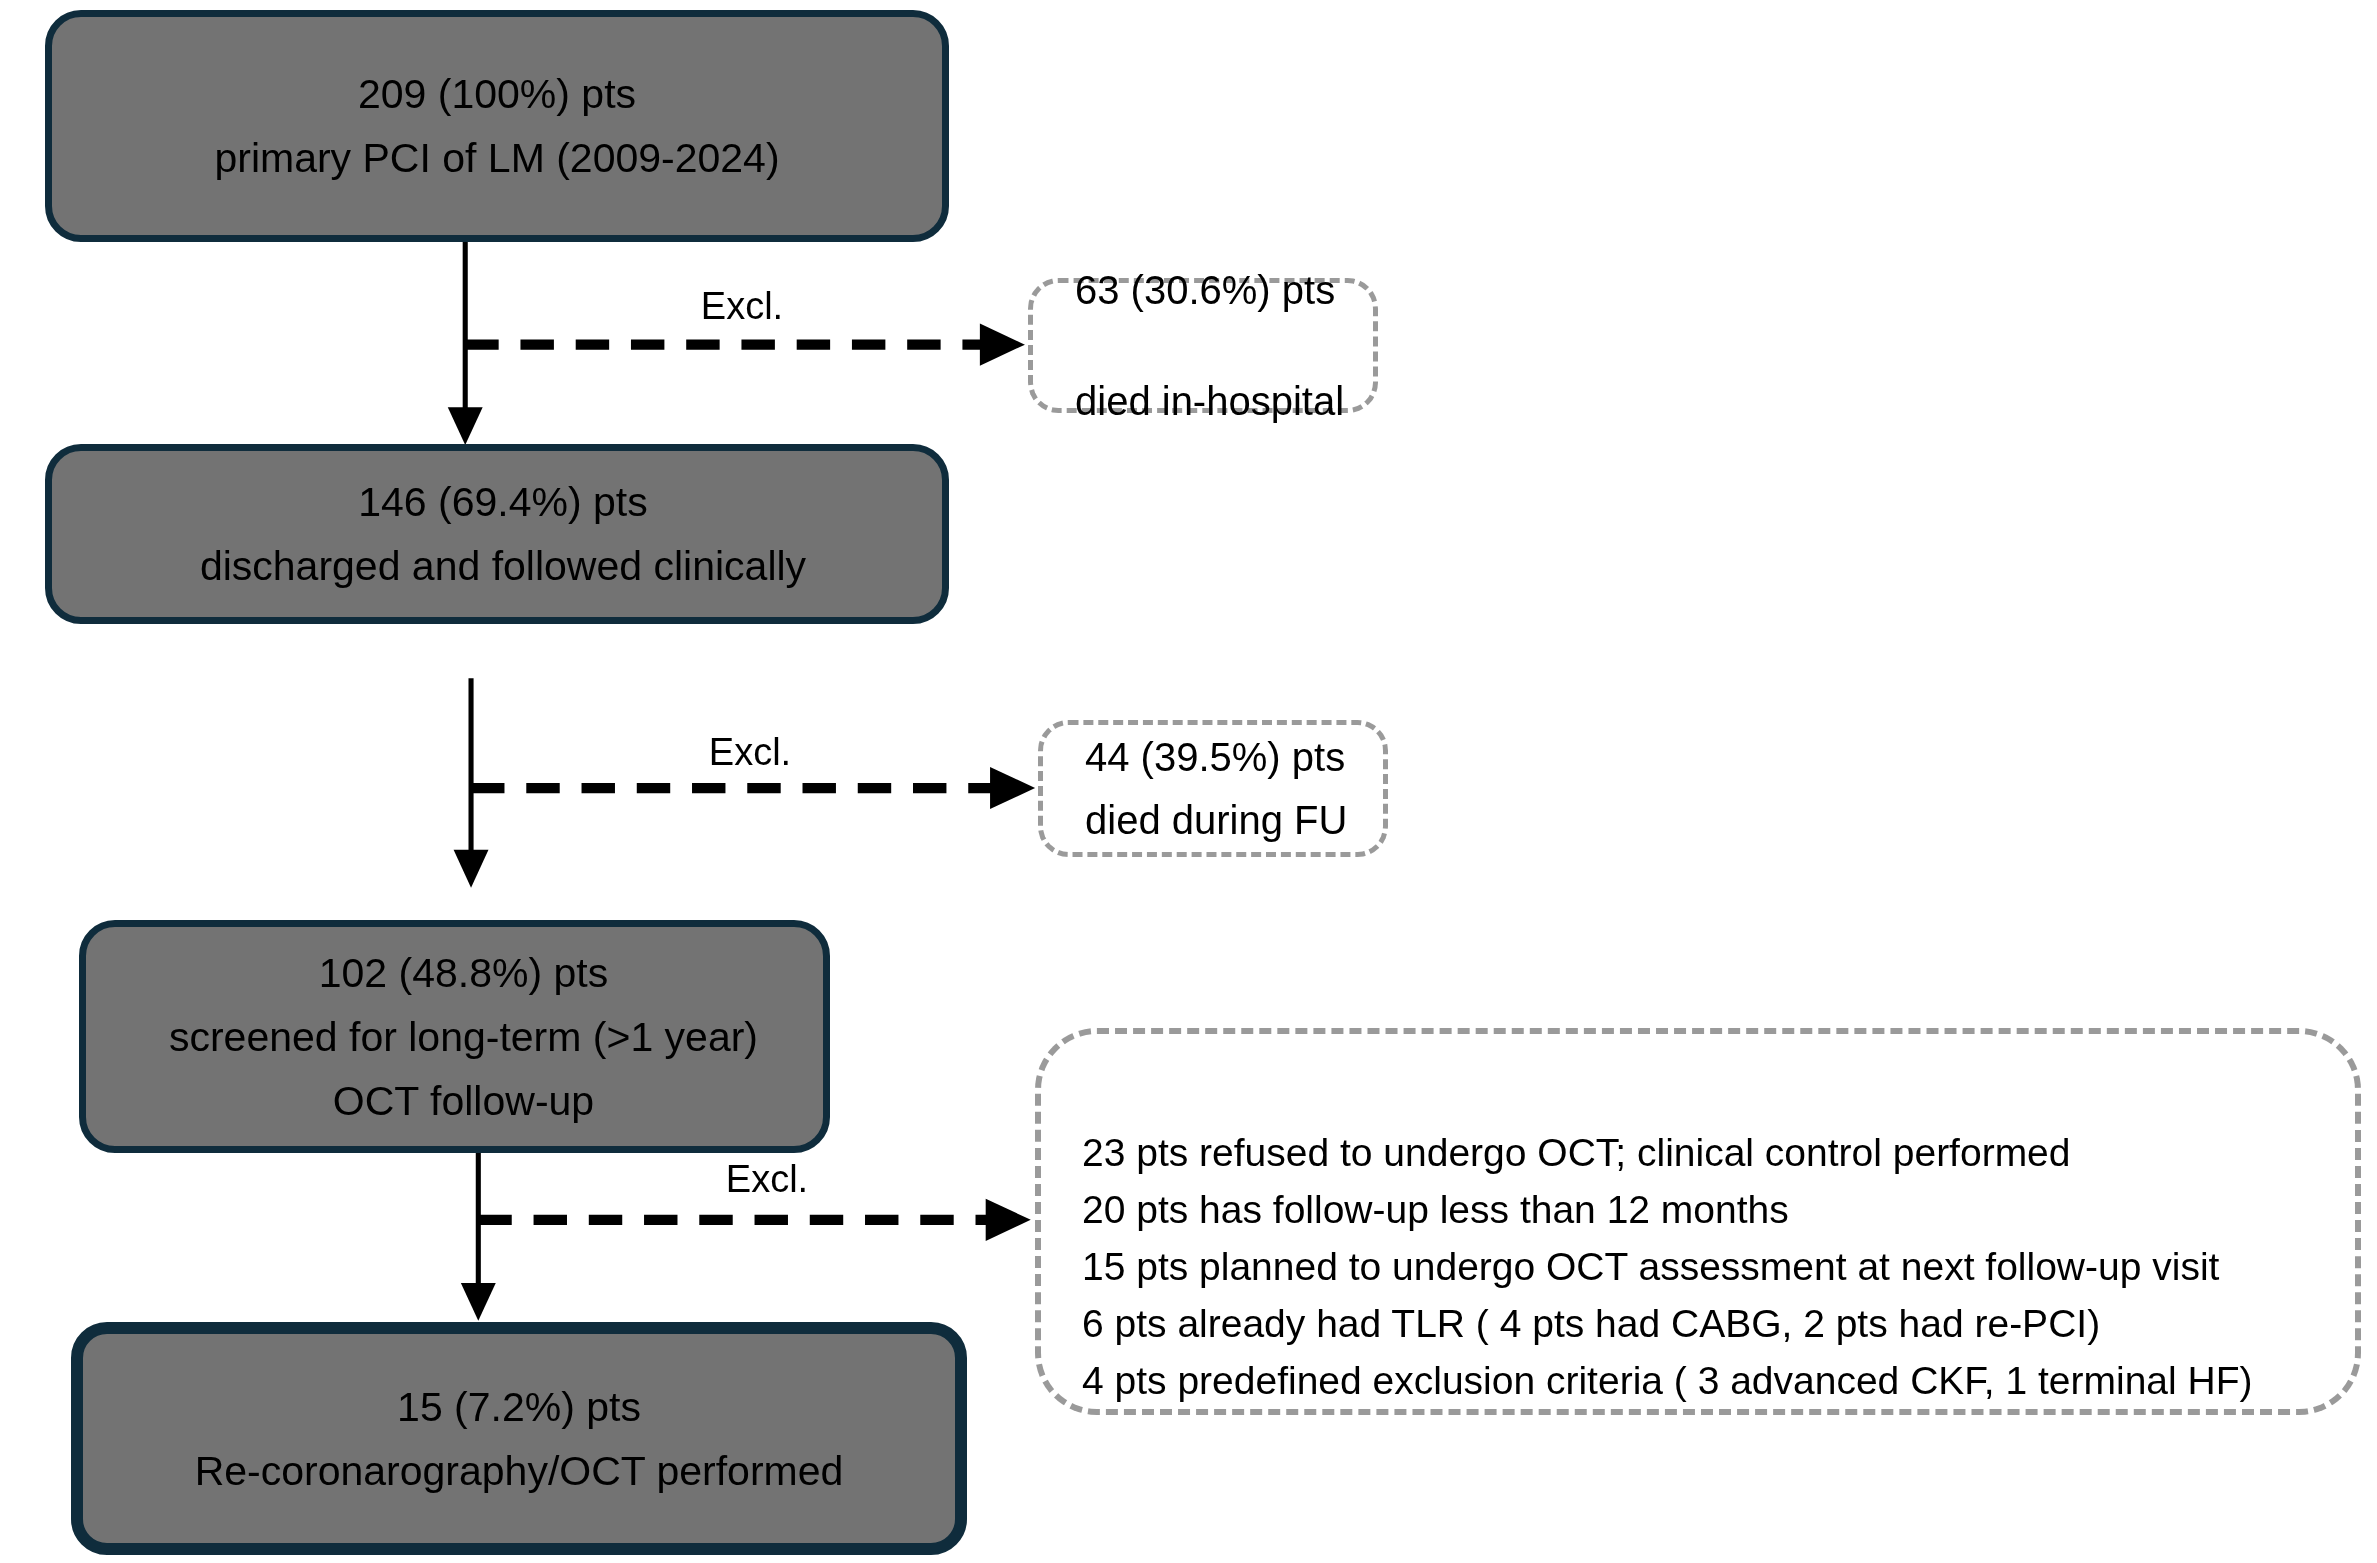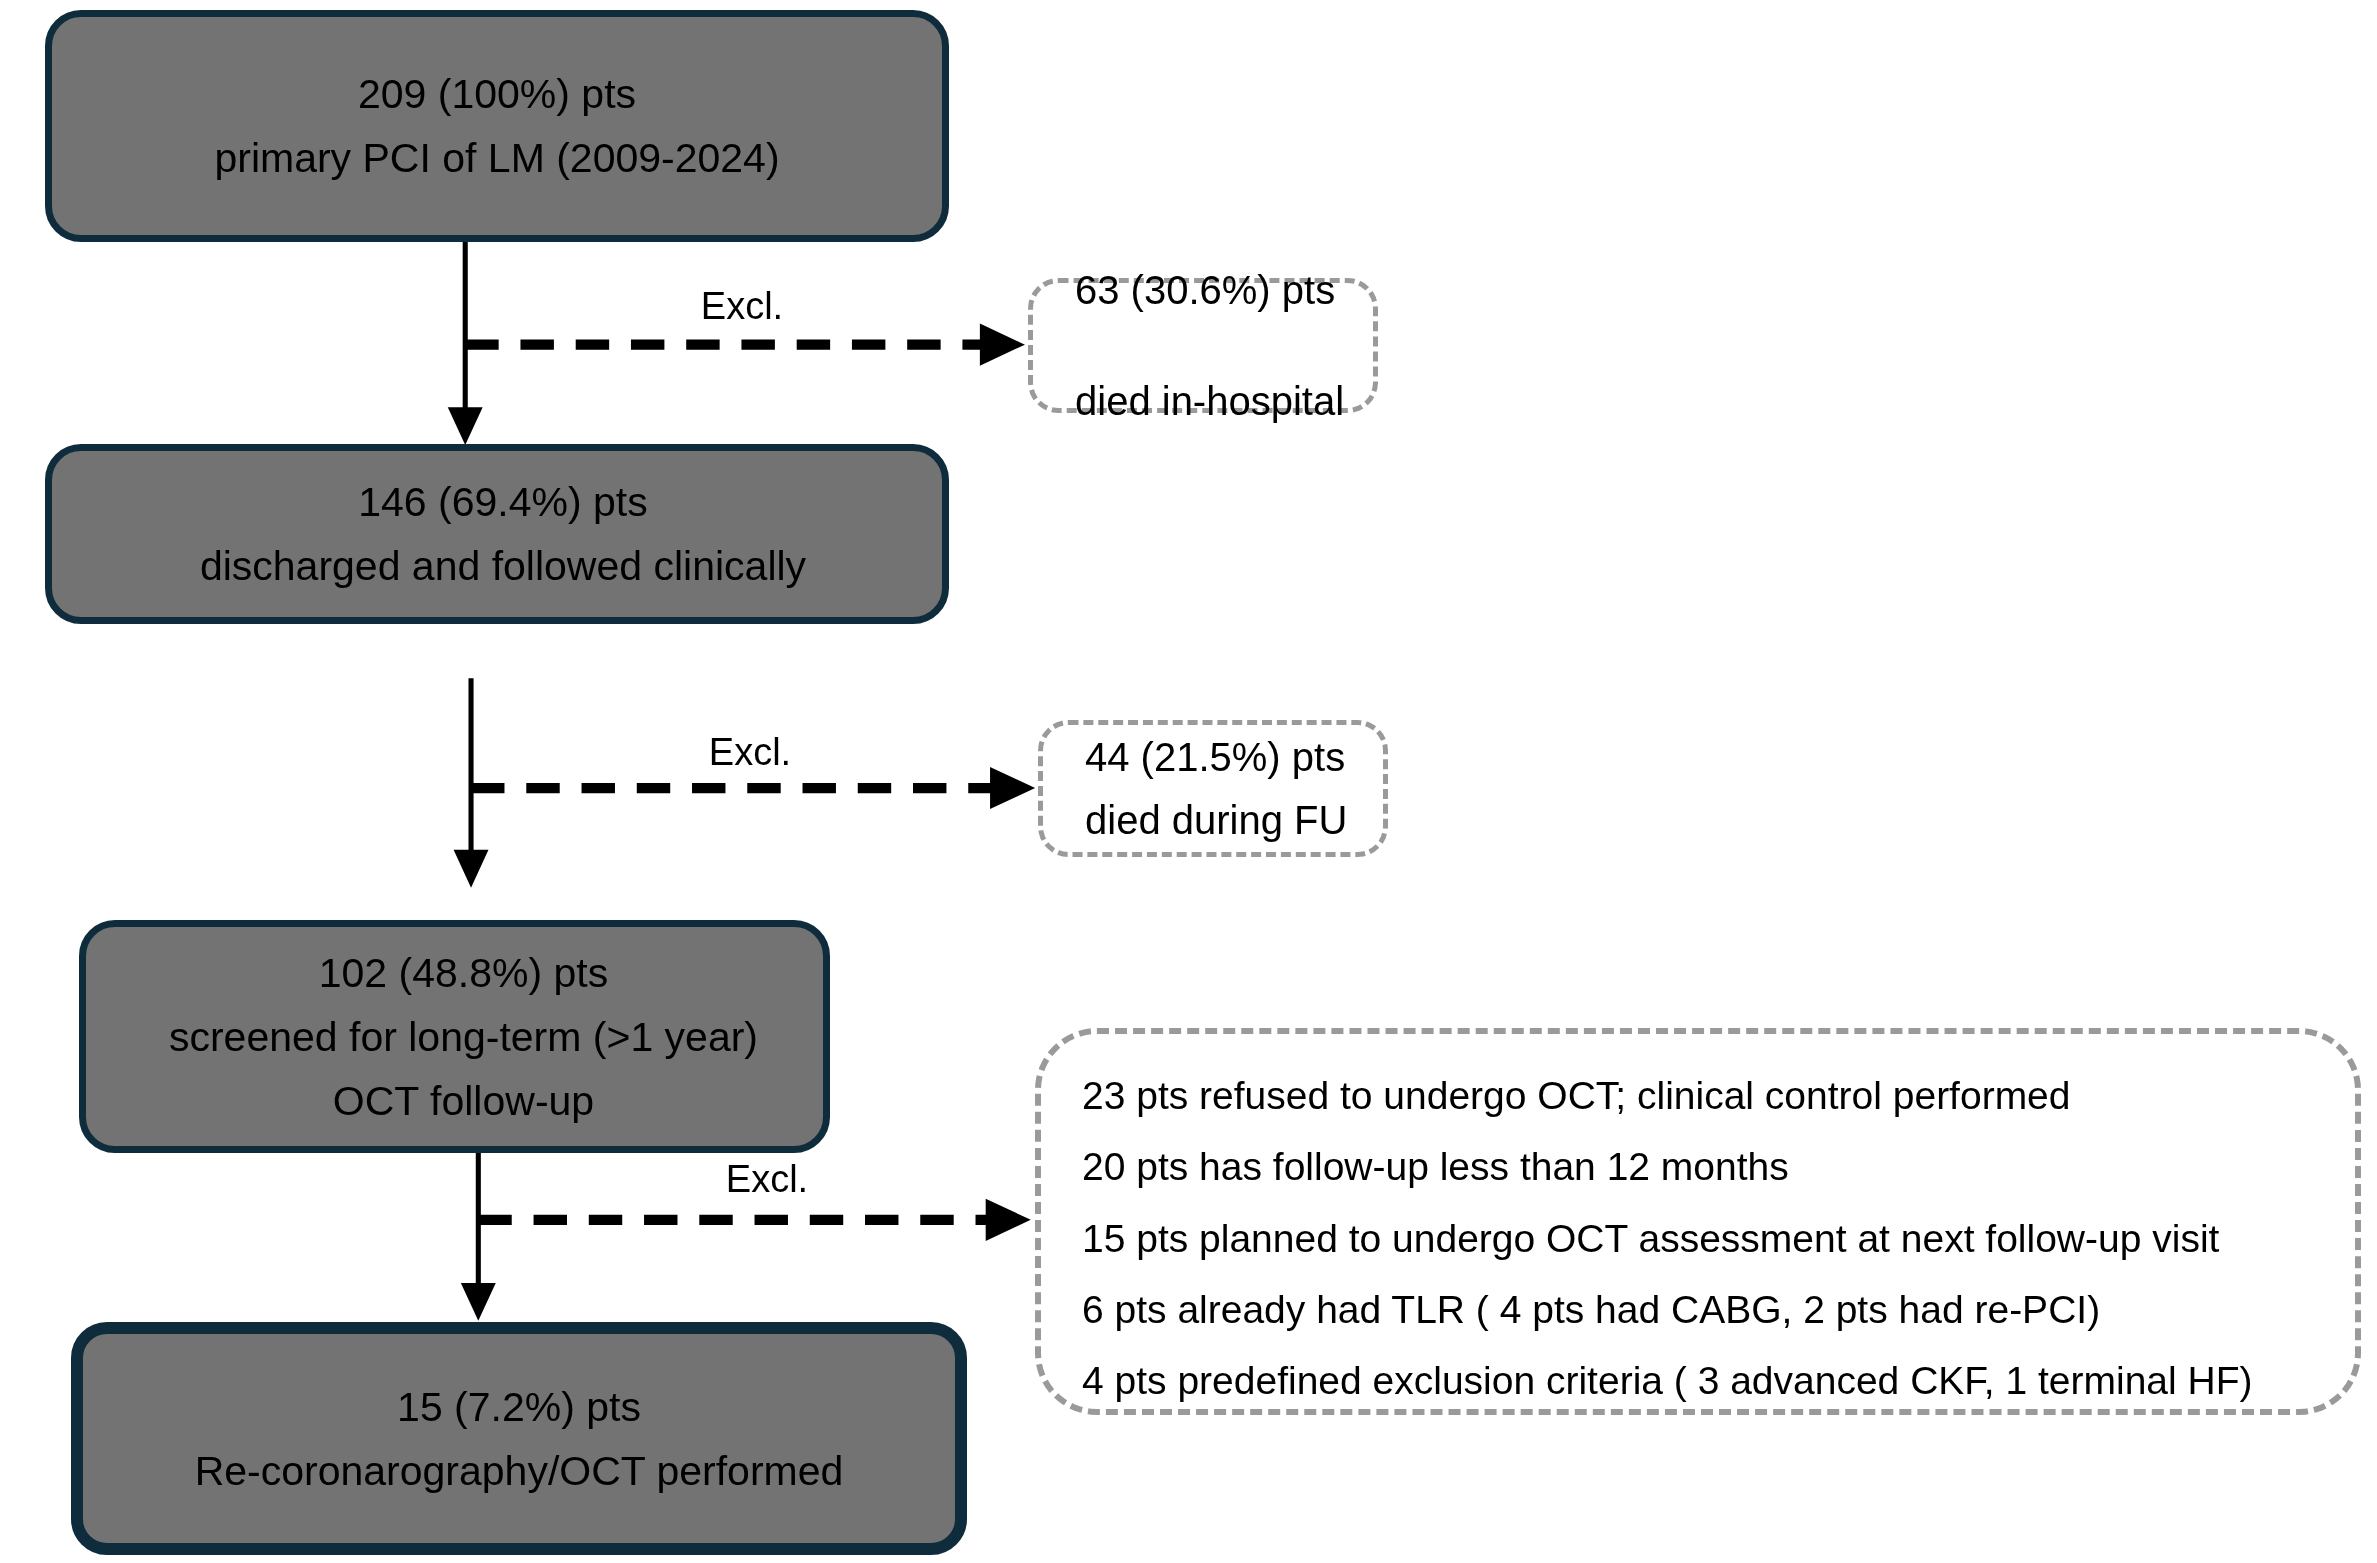--- a/index.html
+++ b/index.html
@@ -78,21 +78,21 @@
     font-size: 40px;
     line-height: 63px;
     padding-left: 42px;
   }
   .db1 { left: 1028px; top: 278px;  width: 350px;  height: 135px; gap: 48px; }
   .db2 { left: 1038px; top: 720px;  width: 350px;  height: 137px; }
   .db3 {
     left: 1035px; top: 1028px; width: 1326px; height: 387px;
     border-width: 6.5px;
     border-radius: 62px;
-    justify-content: space-between;
+    justify-content: flex-end;
     padding-top: 33px;
     padding-left: 41px;
     font-size: 39px;
     line-height: 57px;
   }
   .line { white-space: nowrap; }
 </style>
 </head>
 <body>
 
@@ -138,21 +138,21 @@
   </div>
 
   <div class="main-box mb2">
     <div class="line">146 (69.4%) pts</div>
     <div class="line">discharged and followed clinically</div>
   </div>
 
   <div class="excl-label e2">Excl.</div>
 
   <div class="dash-box db2">
-    <div class="line">44 (21.5%) pts</div>
+    <div class="line">44 (39.5%) pts</div>
     <div class="line">died during FU</div>
   </div>
 
   <div class="main-box mb3">
     <div class="line">102 (48.8%) pts</div>
     <div class="line">screened for long-term (&gt;1 year)</div>
     <div class="line">OCT follow-up</div>
   </div>
 
   <div class="excl-label e3">Excl.</div>

